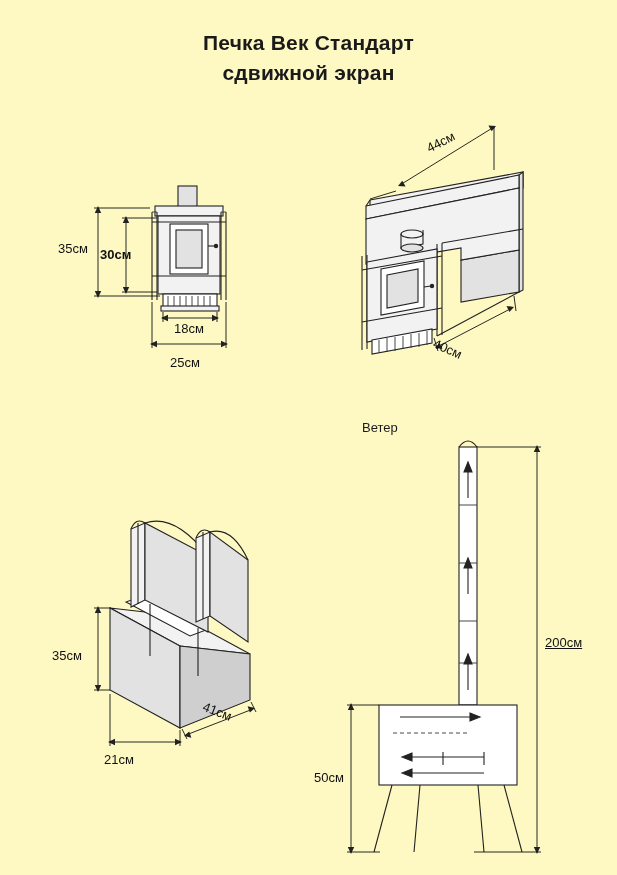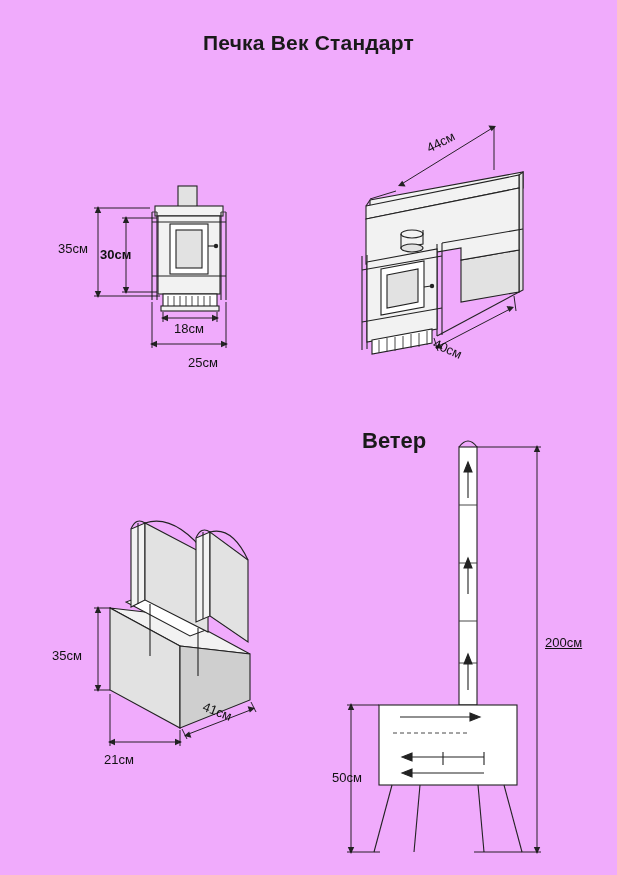--- a/index.html
+++ b/index.html
@@ -8,42 +8,41 @@
     background: #ffffff;
   }
   body {
     font-family: "Liberation Sans", sans-serif;
     color: #1a1a1a;
   }
   #page {
     position: relative;
     width: 617px;
     height: 875px;
-    background: #f0abfc;
+    background: #fef9c3;
     overflow: hidden;
   }
   .title {
     position: absolute;
     left: 0;
     top: 28px;
     width: 617px;
     text-align: center;
     font-size: 21px;
     font-weight: bold;
     line-height: 30px;
     letter-spacing: 0.2px;
   }
   .title .l2 { display: block; }
   .wind-label {
     position: absolute;
     left: 362px;
     top: 420px;
-    font-size: 22px;
-    font-weight: bold;
-    margin-top: 8px;
+    font-size: 13px;
+    font-weight: normal;
   }
   .dim {
     position: absolute;
     font-size: 13px;
     color: #111;
     white-space: nowrap;
   }
   .dim-rot-44 {
     transform: rotate(-27deg);
     transform-origin: left top;
@@ -67,20 +66,21 @@
   .fill-w { fill: #ffffff; stroke: #222; stroke-width: 1.1; }
   .fill-black { fill: #222; }
 </style>
 </head>
 <body>
 
 <div id="page">
 
   <div class="title">
     <span>Печка Век Стандарт</span>
+    <span class="l2">сдвижной экран</span>
   </div>
 
   <svg width="617" height="875" viewBox="0 0 617 875">
 
     <g>
 
       <rect class="fill-md" x="178" y="186" width="19" height="22"></rect>
 
       <rect class="fill-lt" x="155" y="206" width="68" height="10"></rect>
 
@@ -293,27 +293,27 @@
       <path class="fill-black" d="M351 703 l3.2 7 l-6.4 0 z"></path>
       <path class="fill-black" d="M351 854 l3.2 -7 l-6.4 0 z"></path>
       <line class="ln-dim" x1="347" y1="705" x2="379" y2="705"></line>
       <line class="ln-dim" x1="347" y1="852" x2="380" y2="852"></line>
     </g>
   </svg>
 
   <div class="dim" style="left:58px; top:241px;">35см</div>
   <div class="dim" style="left:100px; top:247px;font-weight:bold;">30см</div>
   <div class="dim" style="left:174px; top:321px;">18см</div>
-  <div class="dim" style="left:188px; top:355px;text-align:right;">25см</div>
+  <div class="dim" style="left:170px; top:355px;text-align:right;">25см</div>
 
   <div class="dim dim-rot-44" style="left:424px; top:142px;">44см</div>
   <div class="dim dim-rot-40" style="left:437px; top:336px;">40см</div>
 
   <div class="dim" style="left:52px; top:648px;">35см</div>
   <div class="dim" style="left:104px; top:752px;">21см</div>
   <div class="dim dim-rot-41" style="left:206px; top:699px;">41см</div>
 
   <div class="dim" style="left:545px; top:635px;text-decoration:underline;">200см</div>
-  <div class="dim" style="left:332px; top:770px;">50см</div>
+  <div class="dim" style="left:314px; top:770px;">50см</div>
 
   <div class="wind-label">Ветер</div>
 
 </div>
 
 </body></html>

